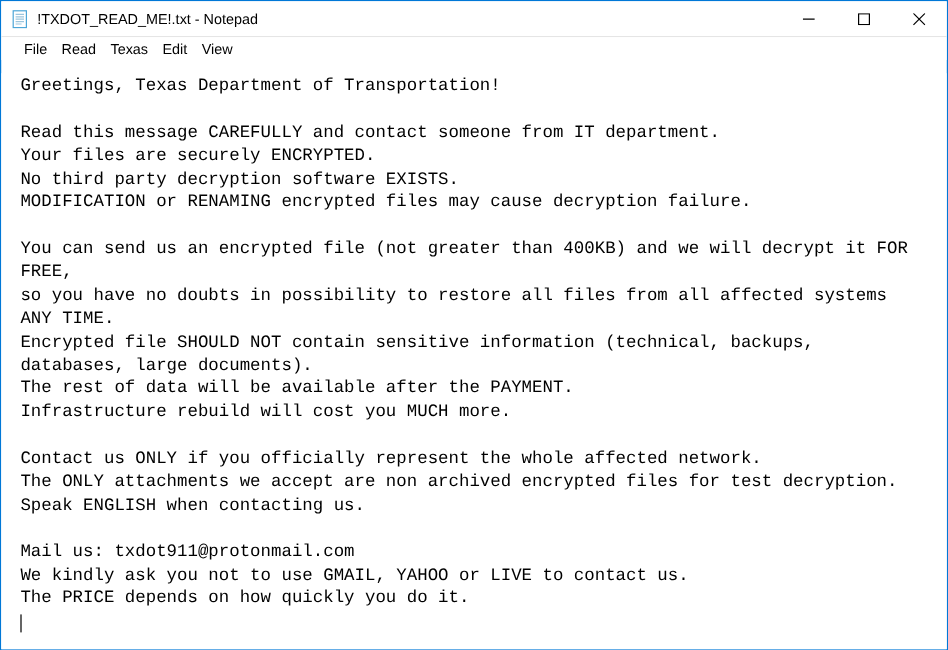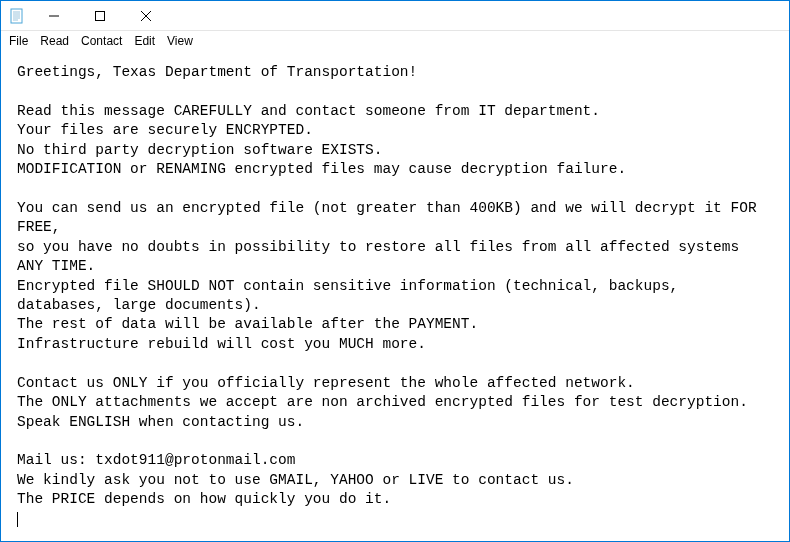--- a/index.html
+++ b/index.html
@@ -47,21 +47,21 @@
       align-items: center;
       justify-content: center;
       cursor: pointer;
       font-family: "Segoe UI", sans-serif;
     }
     .menubar {
       height: 19px;
       background: #fff;
       display: flex;
       align-items: center;
-      padding-left: 2px;
+      padding-left: 13px;
       font-size: 12px;
     }
     .menu-item {
       padding: 1px 6px;
       cursor: pointer;
     }
     .content {
       font-family: Consolas, "Courier New", monospace;
       font-size: 14.5px;
       line-height: 1.34;
@@ -90,20 +90,21 @@
   <span class="titlebar-icon">
     <svg width="16" height="16" viewBox="0 0 16 16">
       <rect x="2" y="1" width="11" height="14" fill="#fff" stroke="#4da6d8" stroke-width="1"></rect>
       <line x1="4" y1="4" x2="11" y2="4" stroke="#9cc5dd" stroke-width="1"></line>
       <line x1="4" y1="6" x2="11" y2="6" stroke="#9cc5dd" stroke-width="1"></line>
       <line x1="4" y1="8" x2="11" y2="8" stroke="#9cc5dd" stroke-width="1"></line>
       <line x1="4" y1="10" x2="11" y2="10" stroke="#9cc5dd" stroke-width="1"></line>
       <line x1="4" y1="12" x2="9" y2="12" stroke="#9cc5dd" stroke-width="1"></line>
     </svg>
   </span>
+  <span class="titlebar-title">!TXDOT_READ_ME!.txt - Notepad</span>
   <div class="window-controls">
     <div class="window-btn">
       <svg width="10" height="10" viewBox="0 0 10 10">
           <line x1="0" y1="5" x2="10" y2="5" stroke="#000" stroke-width="1"></line>
         </svg>
     </div>
     <div class="window-btn">
       <svg width="10" height="10" viewBox="0 0 10 10">
           <rect x="0.5" y="0.5" width="9" height="9" fill="none" stroke="#000" stroke-width="1"></rect>
         </svg>
@@ -113,21 +114,21 @@
           <line x1="0" y1="0" x2="10" y2="10" stroke="#000" stroke-width="1"></line>
           <line x1="10" y1="0" x2="0" y2="10" stroke="#000" stroke-width="1"></line>
         </svg>
     </div>
   </div>
 </div>
 
 <div class="menubar">
   <span class="menu-item">File</span>
   <span class="menu-item">Read</span>
-  <span class="menu-item">Contact</span>
+  <span class="menu-item">Texas</span>
   <span class="menu-item">Edit</span>
   <span class="menu-item">View</span>
 </div>
 
 <div class="content"><span>Greetings, Texas Department of Transportation!
 
 Read this message CAREFULLY and contact someone from IT department.
 Your files are securely ENCRYPTED.
 No third party decryption software EXISTS.
 MODIFICATION or RENAMING encrypted files may cause decryption failure.

